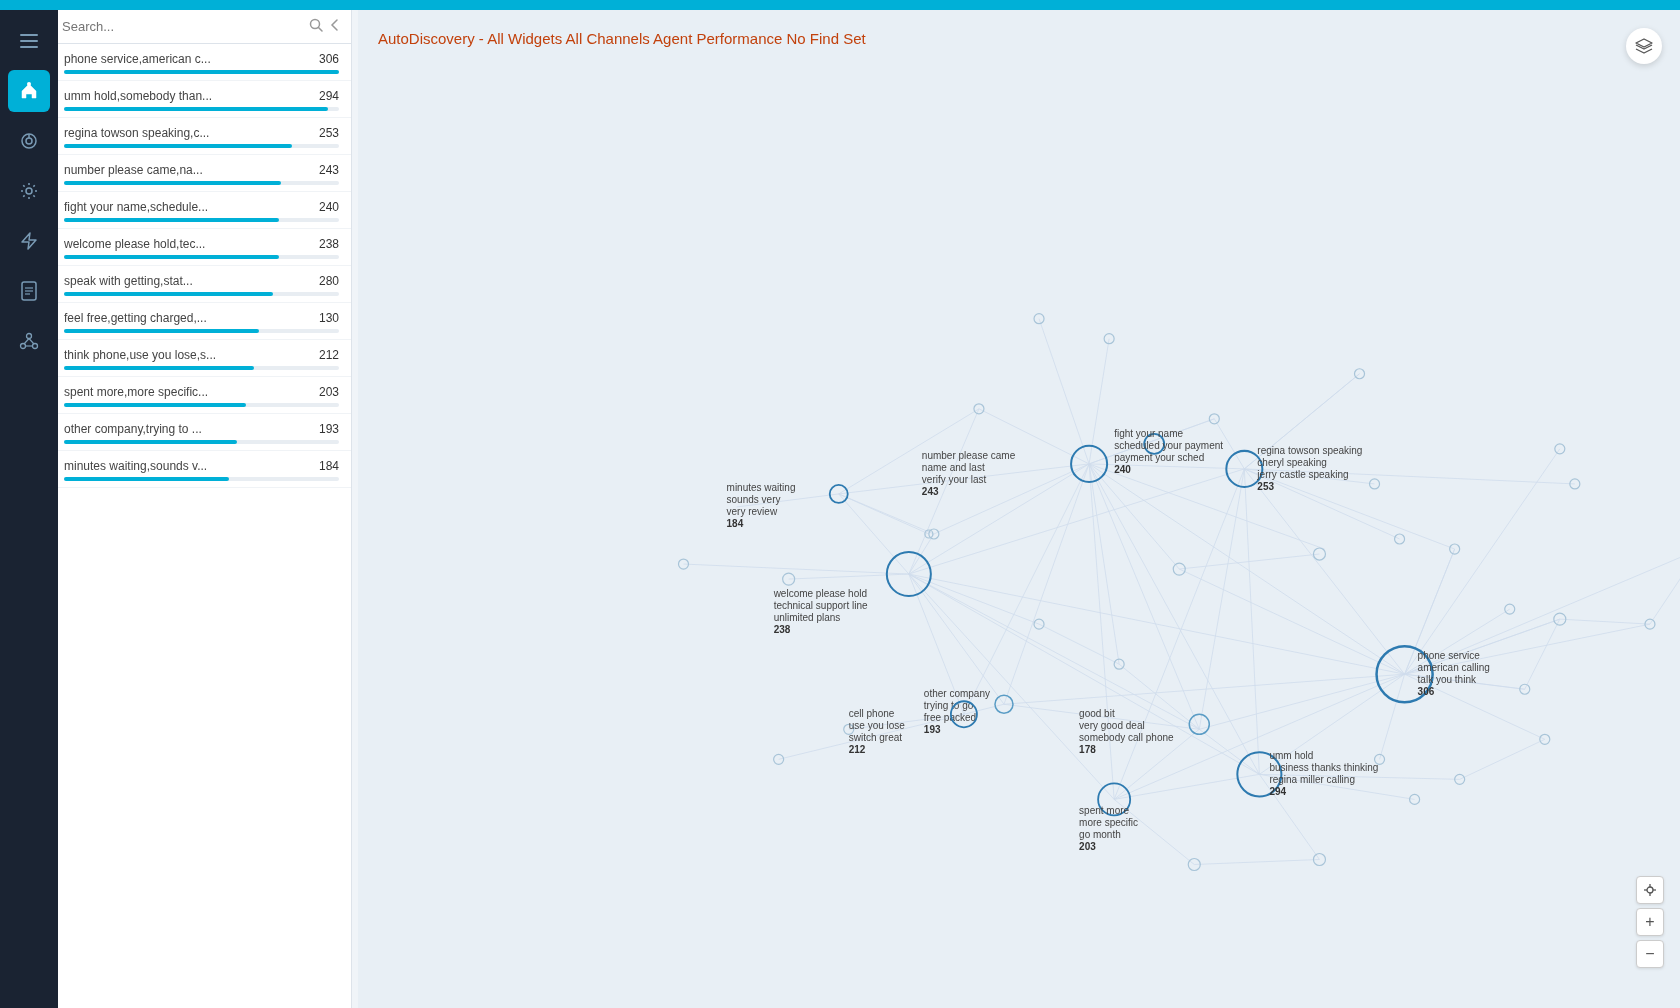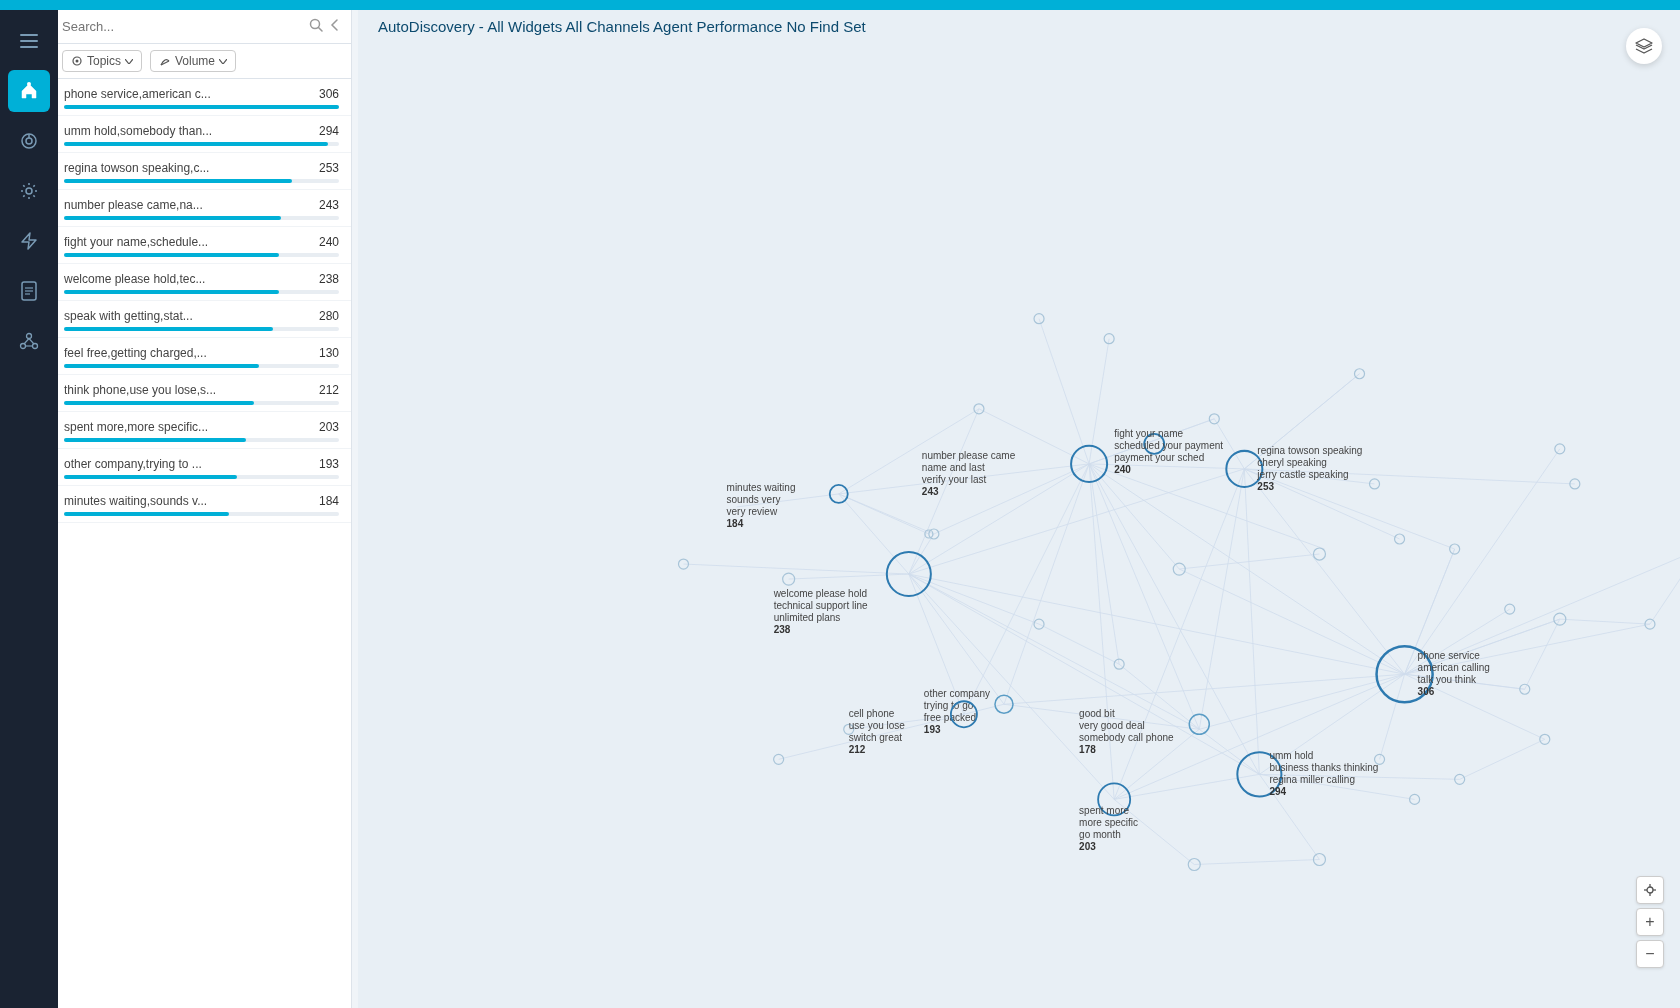--- a/index.html
+++ b/index.html
@@ -66,21 +66,21 @@
     .topic-bar-bg { height: 4px; background: #e8edf2; border-radius: 2px; }
     .topic-bar { height: 4px; background: #00b0d7; border-radius: 2px; }
 
     
     .main-content {
       position: absolute; top: 10px; left: 358px; right: 0; bottom: 0;
       background: #e8eff5; overflow: hidden;
     }
 
     .main-header {
-      padding: 8px 20px; font-size: 15px; color: #0c4a6e; font-weight: 400;
+      padding: 20px 20px; font-size: 15px; color: #c2410c; font-weight: 400;
       background: transparent;
     }
 
     
     .graph-container {
       position: absolute; top: 50px; left: 0; right: 0; bottom: 0;
     }
     .graph-svg { width: 100%; height: 100%; }
 
     
@@ -173,42 +173,20 @@
         <line x1="9.5" y1="9.5" x2="13" y2="13" stroke="#999" stroke-width="1.5" stroke-linecap="round"></line>
       </svg>
     </span>
     <span class="collapse-btn">
       <svg width="12" height="14" viewBox="0 0 12 14" fill="none">
         <polyline points="8,2 3,7 8,12" stroke="#999" stroke-width="1.5" fill="none" stroke-linecap="round"></polyline>
       </svg>
     </span>
   </div>
 
-  <div class="filter-bar">
-    <button class="filter-btn">
-      <svg viewBox="0 0 12 12" fill="none">
-        <circle cx="6" cy="6" r="4" stroke="#555" stroke-width="1.2"></circle>
-        <circle cx="6" cy="6" r="1.5" fill="#555"></circle>
-      </svg>
-      <span>Topics</span>
-      <svg viewBox="0 0 8 5" fill="none" style="width:8px;height:5px;">
-        <polyline points="0,0 4,5 8,0" stroke="#555" stroke-width="1.2" fill="none"></polyline>
-      </svg>
-    </button>
-    <button class="filter-btn">
-      <svg viewBox="0 0 12 12" fill="none">
-        <path d="M2 10 Q6 2 10 6" stroke="#555" stroke-width="1.2" fill="none"></path>
-        <path d="M2 10 Q6 8 10 6" stroke="#555" stroke-width="1.2" fill="none"></path>
-      </svg>
-      <span>Volume</span>
-      <svg viewBox="0 0 8 5" fill="none" style="width:8px;height:5px;">
-        <polyline points="0,0 4,5 8,0" stroke="#555" stroke-width="1.2" fill="none"></polyline>
-      </svg>
-    </button>
-  </div>
 
   <div class="topics-list" id="topics-list">
 
   <div class="topic-item">
       <div class="topic-row">
         <span class="topic-name">phone service,american c...</span>
         <span class="topic-count">306</span>
       </div>
       <div class="topic-bar-bg">
         <div class="topic-bar" style="width:100%"></div>

